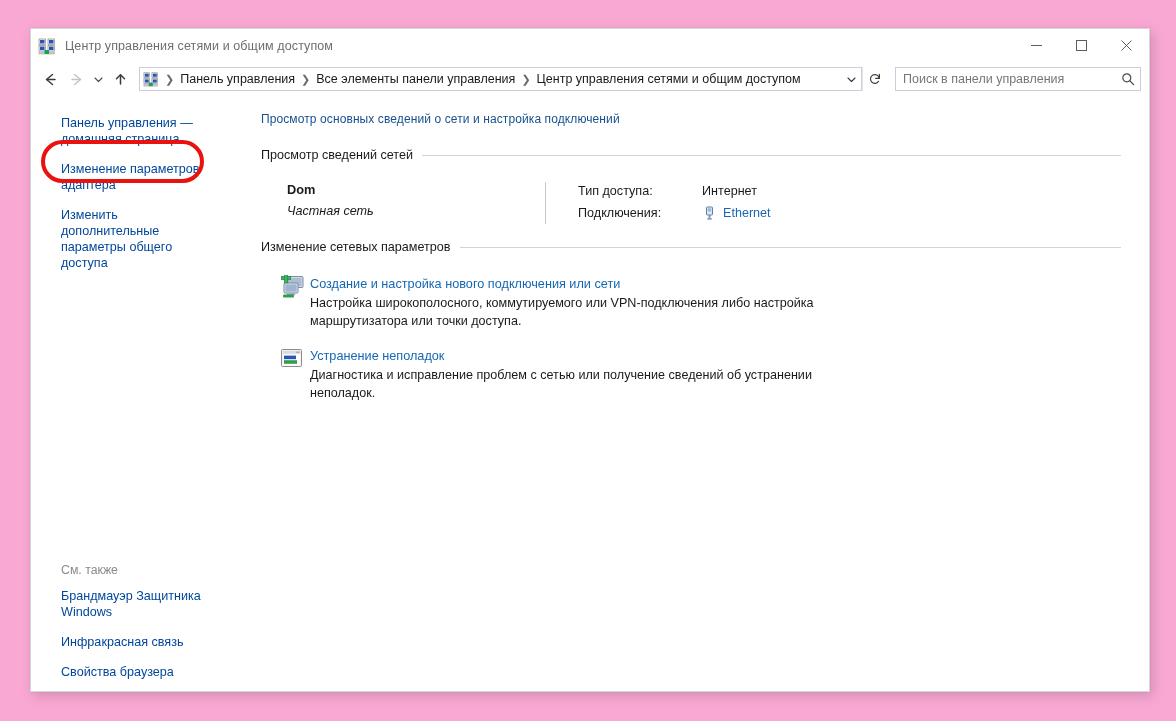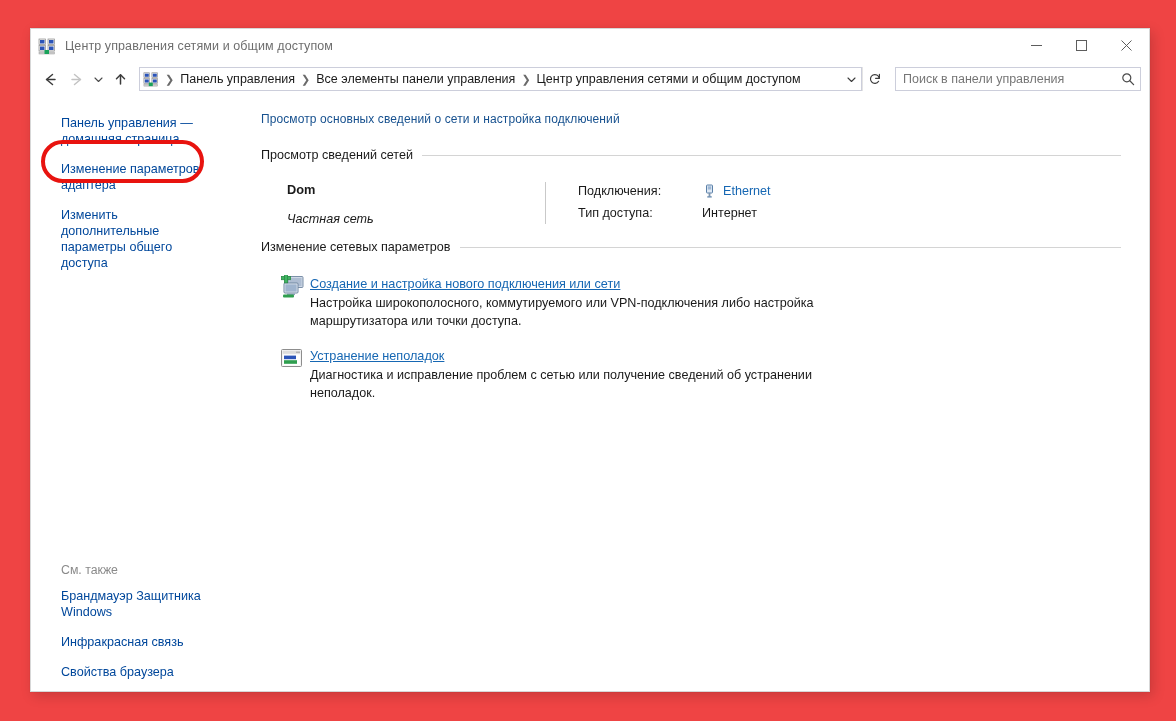--- a/index.html
+++ b/index.html
@@ -8,21 +8,21 @@
     margin: 0; padding: 0;
     width: 1176px; height: 721px;
     overflow: hidden;
     background: #ffffff;
     font-family: "Liberation Sans", "DejaVu Sans", sans-serif;
   }
 
   #page {
     position: relative;
     width: 1176px; height: 721px;
-    background: #ef4444;
+    background: #f9a8d4;
   }
 
   
   .window {
     position: absolute;
     left: 30px; top: 28px;
     width: 1120px; height: 664px;
     background: #ffffff;
     border: 1px solid #d7d7d7;
     box-shadow: 3px 4px 12px rgba(0,0,0,0.16), 0 0 0 1px rgba(0,0,0,0.02);
@@ -243,21 +243,21 @@
     min-height: 74px;
   }
   .net-left {
     flex: 0 0 284px;
     padding-left: 26px;
   }
   .net-name {
     font-size: 12.8px;
     font-weight: bold;
     color: #1a1a1a;
-    margin-bottom: 15px;
+    margin-bottom: 7px;
   }
   .net-type {
     font-size: 12.6px;
     color: #1a1a1a;
     font-style: italic;
   }
   .net-divider {
     flex: 0 0 1px;
     background: #c9c9c9;
     margin: 0 0 6px 0;
@@ -293,21 +293,20 @@
     padding-left: 18px;
     padding-top: 1px;
   }
   .task-body { flex: 1 1 auto; min-width: 0; padding-left: 5px; }
   .task-link {
     font-size: 12.7px;
     color: #1667b3;
     cursor: default;
     display: inline-block;
     margin-bottom: 4px;
-    text-decoration: underline;
   }
   .task-desc {
     font-size: 12.6px;
     color: #1a1a1a;
     line-height: 17.5px;
     max-width: 520px;
   }
 </style>
 </head>
 <body>
@@ -475,36 +474,36 @@
         <div class="active-net">
           <div class="net-left">
             <div class="net-name">Dom</div>
             <div class="net-type">Частная сеть</div>
           </div>
 
           <div class="net-divider"></div>
 
           <div class="net-right">
             <div class="net-row">
+              <span class="key">Тип доступа:</span>
+              <span class="val">Интернет</span>
+            </div>
+            <div class="net-row">
               <span class="key">Подключения:</span>
               <span class="val">
                 <span class="eth-icon">
                   <svg width="15" height="15" viewBox="0 0 15 15">
                     <rect x="4.5" y="1" width="6" height="8" rx="0.8" fill="#dfe9f5" stroke="#5a80a8" stroke-width="1"></rect>
                     <rect x="5.8" y="2.3" width="3.4" height="3.2" fill="#9fb8d4"></rect>
                     <rect x="6.6" y="9" width="1.8" height="3.4" fill="#7f95ad"></rect>
                     <rect x="5.2" y="12.2" width="4.6" height="1.4" rx="0.5" fill="#5a80a8"></rect>
                   </svg>
                 </span>
                 <span class="eth-link">Ethernet</span>
               </span>
-            </div>
-            <div class="net-row">
-              <span class="key">Тип доступа:</span>
-              <span class="val">Интернет</span>
             </div>
           </div>
         </div>
 
         <div class="section-head">
           <span class="label">Изменение сетевых параметров</span>
           <span class="rule"></span>
         </div>
 
         <div class="tasks">

